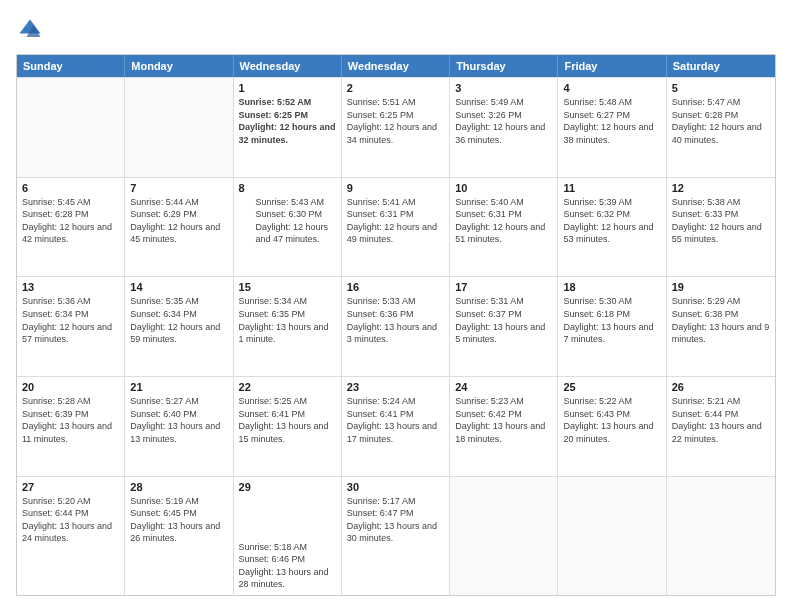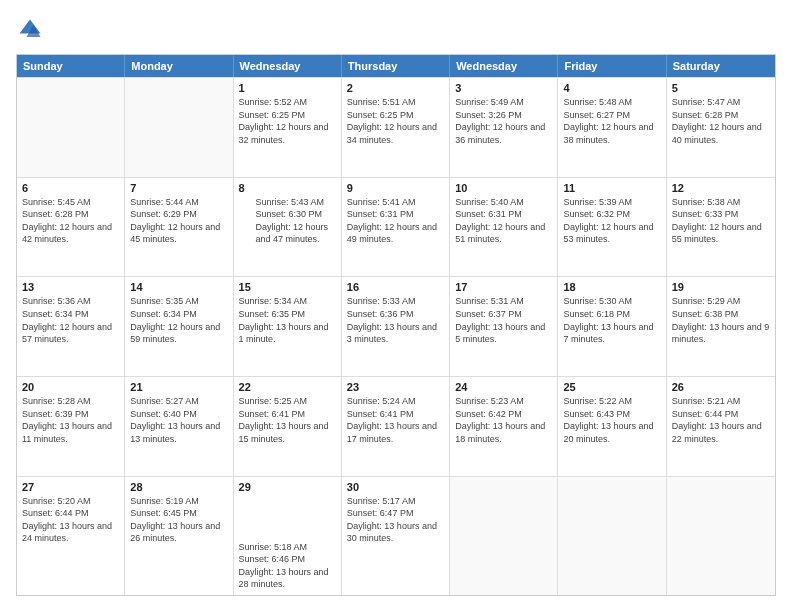--- a/index.html
+++ b/index.html
@@ -126,32 +126,32 @@
       <div class="main-title"></div>
       <div class="subtitle"></div>
     </div>
   </div>
 
   <div class="calendar">
     <div class="cal-header" id="cal-header">
         <div class="cal-header-cell">Sunday</div>
         <div class="cal-header-cell">Monday</div>
         <div class="cal-header-cell">Wednesday</div>
+        <div class="cal-header-cell">Wednesday</div>
         <div class="cal-header-cell">Thursday</div>
-        <div class="cal-header-cell">Wednesday</div>
         <div class="cal-header-cell">Friday</div>
         <div class="cal-header-cell">Saturday</div>
       </div>
     <div class="cal-body" id="cal-body">
         <div class="cal-row">
           <div class="cal-cell empty"></div>
           <div class="cal-cell empty"></div>
           <div class="cal-cell">
             <div class="cell-day">1</div>
-            <div class="cell-info" style="white-space: pre-line;">Sunrise: 5:52 AM
+            <div class="cell-info" style="white-space: pre-line; font-weight: bold;">Sunrise: 5:52 AM
 Sunset: 6:25 PM
 Daylight: 12 hours and 32 minutes.</div>
           </div>
           <div class="cal-cell">
             <div class="cell-day">2</div>
             <div class="cell-info" style="white-space: pre-line;">Sunrise: 5:51 AM
 Sunset: 6:25 PM
 Daylight: 12 hours and 34 minutes.</div>
           </div>
           <div class="cal-cell">

